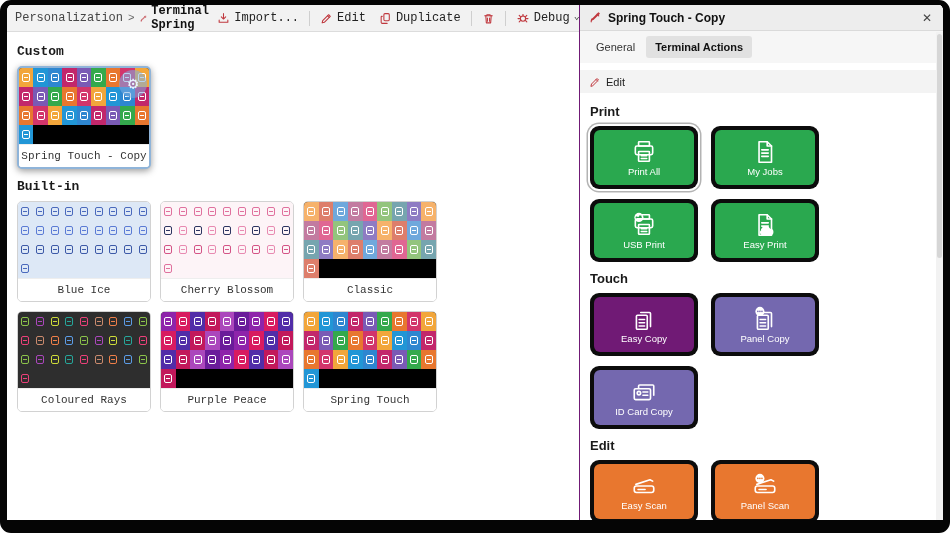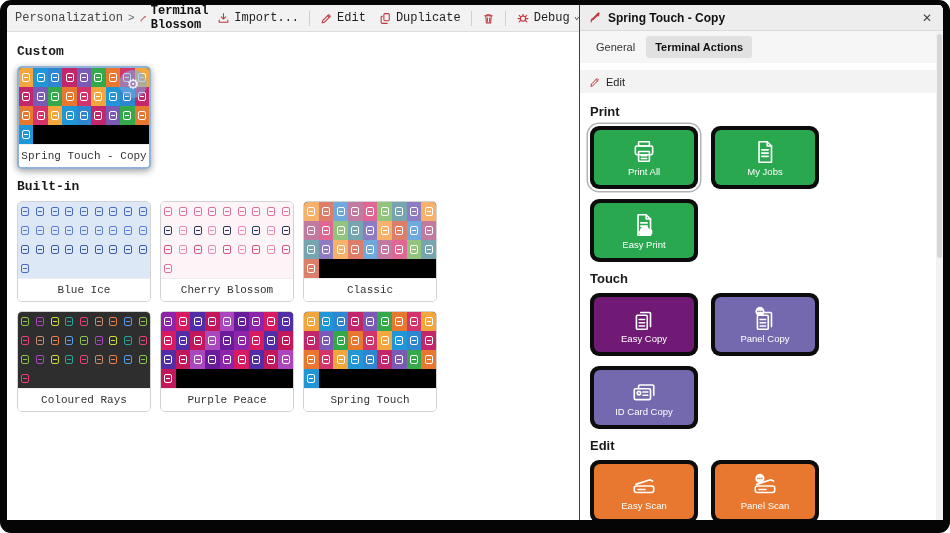--- a/index.html
+++ b/index.html
@@ -67,21 +67,21 @@
   <div class="left-pane">
     <div class="toolbar">
       <div class="breadcrumb">
         <span class="crumb-parent">Personalization</span>
         <span class="crumb-sep">&gt;</span>
         <span class="crumb-current">
           <svg class="icon-svg" width="13" height="13" viewBox="0 0 24 24" fill="none" stroke="#c0393f" stroke-width="2" stroke-linecap="round" stroke-linejoin="round">
               <path d="M4 20c0-3 1.5-4.5 4-4.5L19 5l-1.5-1.5L7 14c-2 0-3 2-3 6z"></path>
               <path d="M15 6l3 3"></path>
             </svg>
-          <span>Terminal Blossom</span>
+          <span>Terminal Spring</span>
         </span>
       </div>
       <div class="toolbar-actions">
         <div class="tb-btn">
           <svg class="icon-svg" width="13" height="13" viewBox="0 0 24 24" fill="none" stroke="#c0393f" stroke-width="2" stroke-linecap="round" stroke-linejoin="round">
               <path d="M12 3v9"></path>
               <path d="M8 9l4 4 4-4"></path>
               <path d="M4 15v4h16v-4"></path>
             </svg>
           <span>Import...</span>
@@ -1246,20 +1246,35 @@
                 <path d="M6.5 2.5h7.5l4 4v15H6.5z" stroke="#fff" stroke-width="1.5" fill="none" stroke-linecap="round" stroke-linejoin="round"></path>
                 <path d="M14 2.5v4h4" stroke="#fff" stroke-width="1.5" fill="none" stroke-linecap="round" stroke-linejoin="round"></path>
                 <path d="M9 10h6M9 13h6M9 16h6" stroke="#fff" stroke-width="1.5" fill="none" stroke-linecap="round" stroke-linejoin="round"></path>
               </svg>
               <div class="action-label">My Jobs</div>
             </div>
           </div>
           <div class="action">
             <div class="action-inner" style="background: rgb(42, 168, 79);">
               <svg width="26" height="26" viewBox="0 0 24 24">
+                <rect x="7" y="2.5" width="10" height="4" rx="0.5" stroke="#fff" stroke-width="1.5" fill="none" stroke-linecap="round" stroke-linejoin="round"></rect>
+                <rect x="4" y="6.5" width="16" height="8" rx="1.5" stroke="#fff" stroke-width="1.5" fill="none" stroke-linecap="round" stroke-linejoin="round"></rect>
+                <rect x="7" y="11.5" width="10" height="9" rx="0.5" stroke="#fff" stroke-width="1.5" fill="none" stroke-linecap="round" stroke-linejoin="round"></rect>
+                <path d="M9.5 15.5h5M9.5 18h5" stroke="#fff" stroke-width="1.5" fill="none" stroke-linecap="round" stroke-linejoin="round"></path>
+                <circle cx="7.3" cy="5" r="4.2" fill="#fff" stroke="none"></circle>
+                <path d="M4.6 5h5.4" stroke="#2aa84f" stroke-width="1.1"></path>
+                <circle cx="5" cy="5" r="0.8" fill="#2aa84f"></circle>
+                <path d="M8 5V3.8h1.6" stroke="#2aa84f" stroke-width="1"></path>
+              </svg>
+              <div class="action-label">USB Print</div>
+            </div>
+          </div>
+          <div class="action">
+            <div class="action-inner" style="background: rgb(42, 168, 79);">
+              <svg width="26" height="26" viewBox="0 0 24 24">
                 <path d="M6.5 2.5h7.5l4 4v15H6.5z" stroke="#fff" stroke-width="1.5" fill="none" stroke-linecap="round" stroke-linejoin="round"></path>
                 <path d="M14 2.5v4h4" stroke="#fff" stroke-width="1.5" fill="none" stroke-linecap="round" stroke-linejoin="round"></path>
                 <path d="M9 10h6M9 13h6M9 16h6" stroke="#fff" stroke-width="1.5" fill="none" stroke-linecap="round" stroke-linejoin="round"></path>
                 <path d="M16.8 21.5a3 3 0 0 0 0-6 4.3 4.3 0 0 0-8.2 1.1 2.7 2.7 0 0 0 .6 4.9z" fill="#fff" stroke="none"></path>
               </svg>
               <div class="action-label">Easy Print</div>
             </div>
           </div>
         </div>
         <div class="sect-heading">Touch</div>

